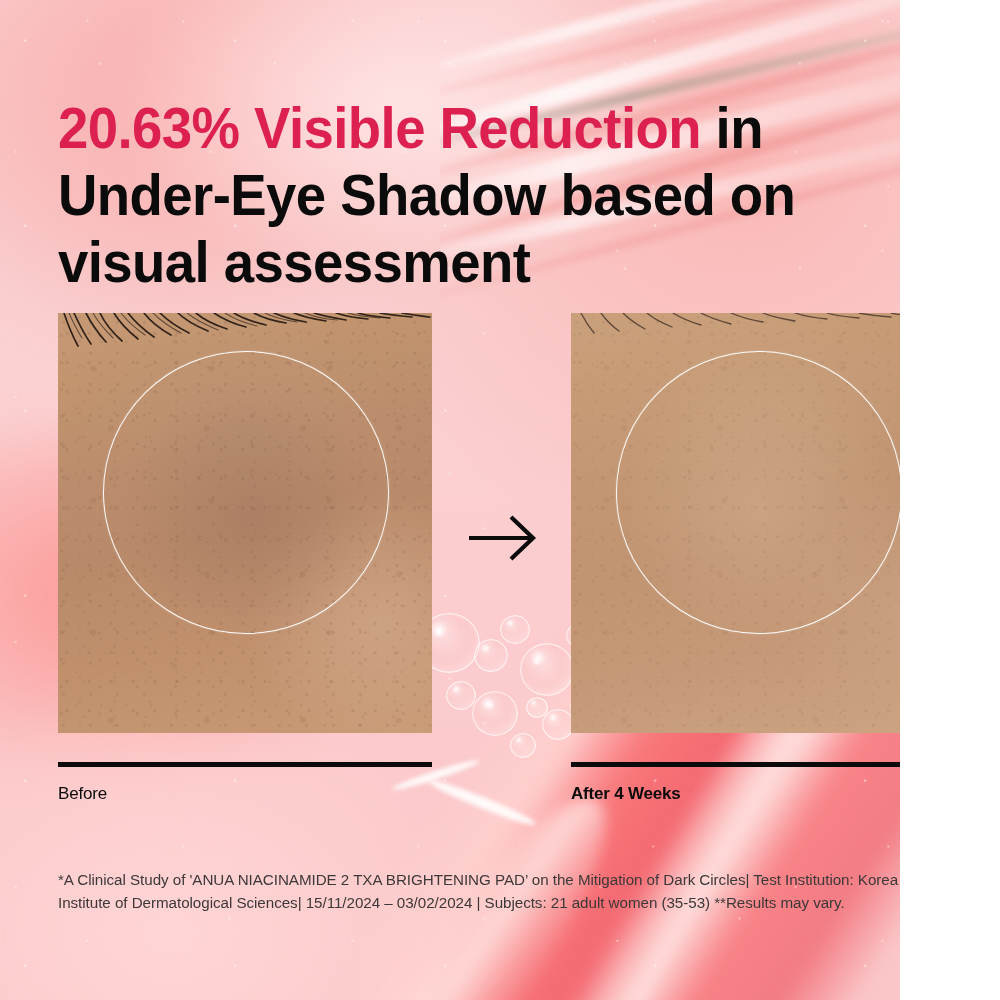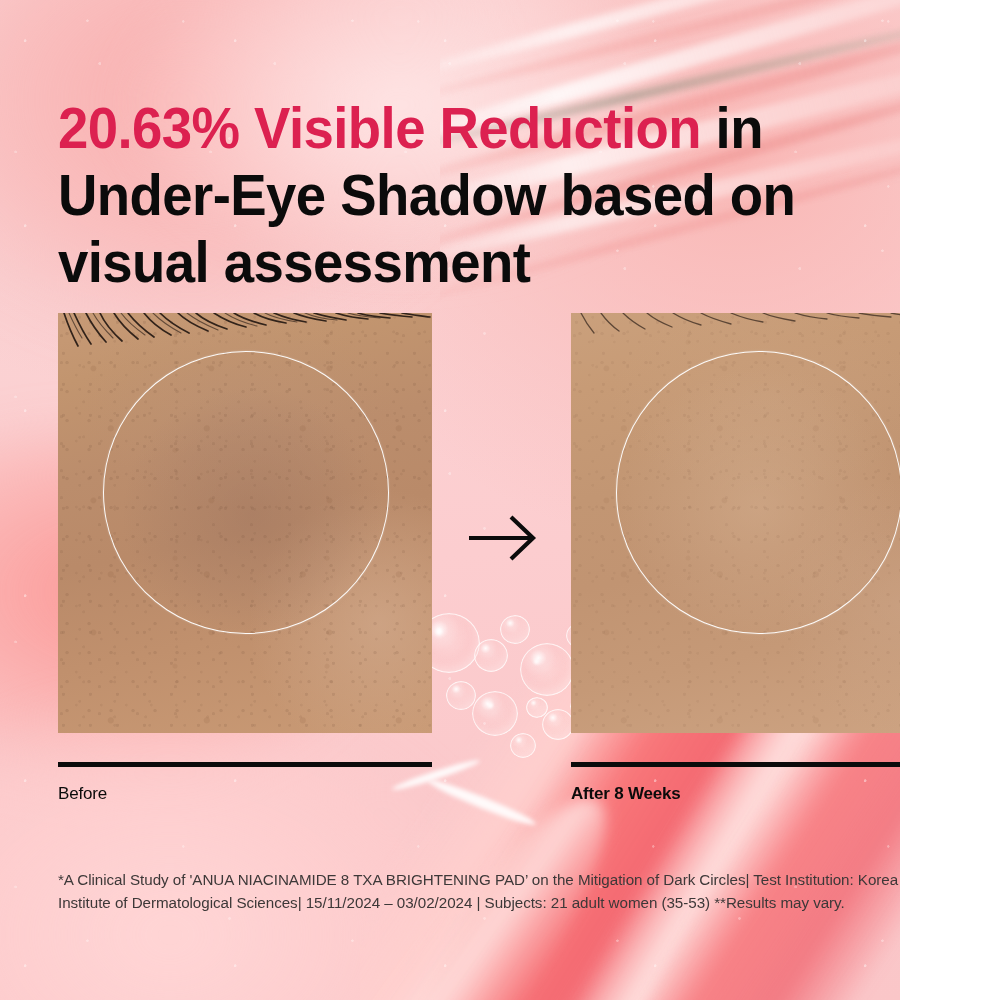--- a/index.html
+++ b/index.html
@@ -399,22 +399,22 @@
           <path d="M320,0 C329,2 340,3 352,4"></path>
         </g>
       </svg>
       <div class="circle-overlay"></div>
     </div>
 
     <div class="rule rule-before"></div>
     <div class="rule rule-after"></div>
 
     <div class="caption caption-before">Before</div>
-    <div class="caption caption-after">After 8 Weeks</div>
+    <div class="caption caption-after">After 4 Weeks</div>
 
     <div class="footnote">
-      <span>*A Clinical Study of 'ANUA NIACINAMIDE 8 TXA BRIGHTENING PAD’ on the Mitigation of Dark Circles| Test</span>
+      <span>*A Clinical Study of 'ANUA NIACINAMIDE 2 TXA BRIGHTENING PAD’ on the Mitigation of Dark Circles| Test</span>
       <span>Institution: Korea Institute of Dermatological Sciences| 15/11/2024 – 03/02/2024 | Subjects: 21 adult women</span>
       <span>(35-53)  **Results may vary.</span>
     </div>
 
   </div>
 </div>
 
 </body></html>

